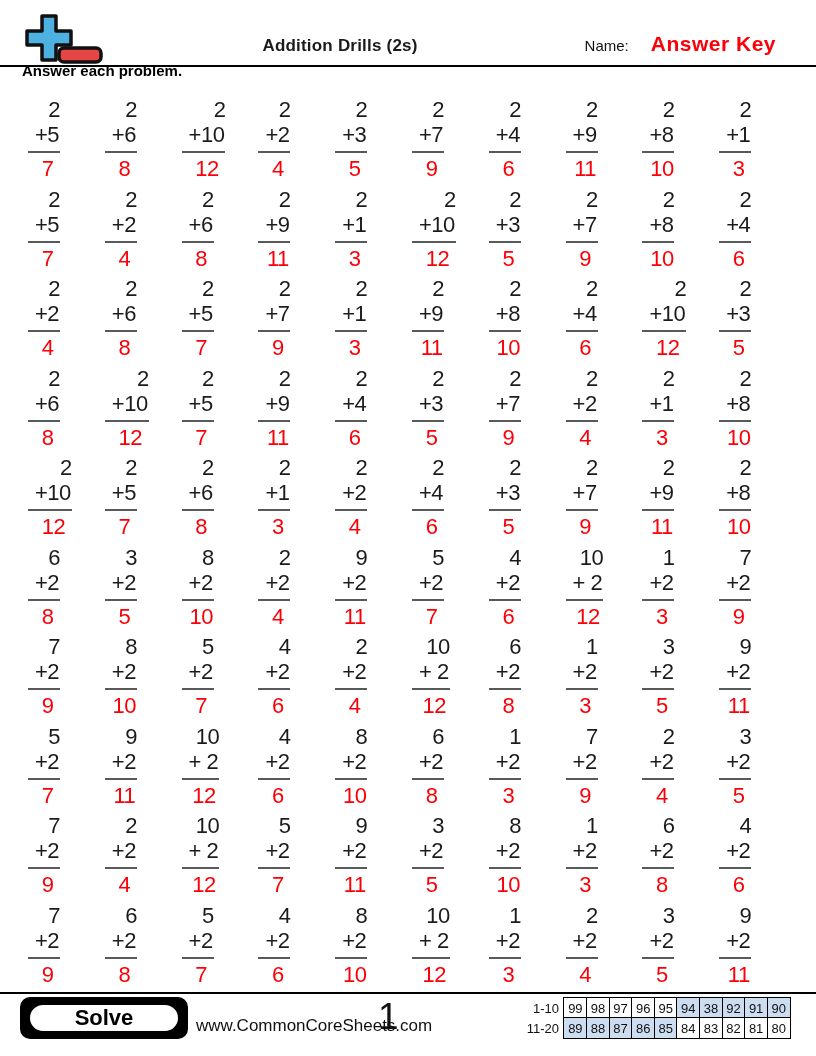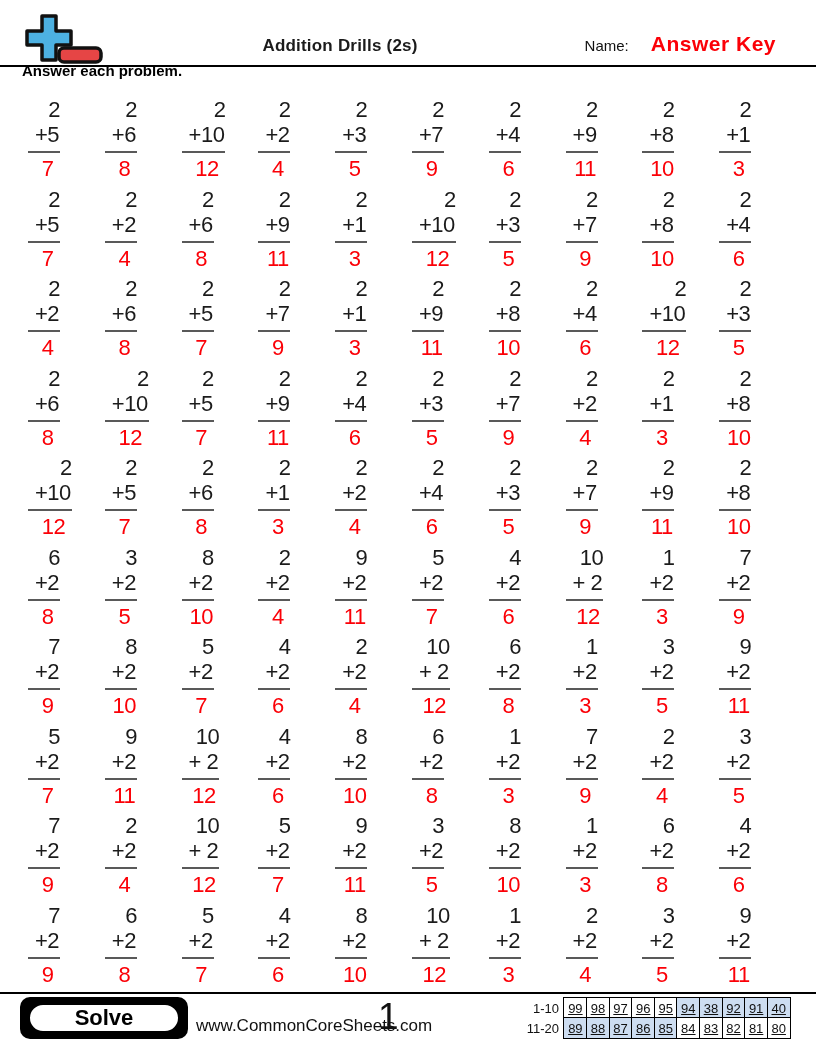--- a/index.html
+++ b/index.html
@@ -35,21 +35,21 @@
   .badge-pill { width: 152px; height: 30px; background: #fff; border: 2.5px solid #000; border-radius: 16px;
                 display: flex; align-items: center; justify-content: center;
                 font-size: 22px; font-weight: bold; color: #000; }
   .site { position: absolute; left: 196px; top: 22px; font-size: 17px; color: #111; }
   .page-number { position: absolute; left: 378px; top: 2px; font-size: 37px; font-weight: normal; color: #111; }
 
   .score-table { position: absolute; right: 26px; top: 4px; display: grid;
                  grid-template-columns: 44px repeat(10, 22.6px); grid-auto-rows: 20px; align-items: stretch; }
   .score-label { font-size: 13px; text-align: right; padding-right: 5px; align-self: center; color: #111; }
   .score-cell { border: 1.4px solid #000; margin: -0.7px; font-size: 13px; color: #111;
-                display: flex; align-items: center; justify-content: center; background: #fff; text-decoration: underline; }
+                display: flex; align-items: center; justify-content: center; background: #fff; }
   .score-cell.shaded { background: #cdddf1; }
 </style>
 </head>
 <body>
 
 <div class="header">
   <div class="logo">
     <svg width="92" height="52" viewBox="0 0 92 52">
       <path d="M22 4 h14 v15 h15 v14 h-15 v15 h-14 v-15 h-15 v-14 h15 z" fill="#4db1e2" stroke="#111" stroke-width="3.5" stroke-linejoin="round"></path>
       <rect x="39" y="36" width="42" height="14" rx="5" fill="#e64545" stroke="#111" stroke-width="3.5"></rect>
@@ -576,21 +576,21 @@
       <div class="score-label">1-10</div>
       <div class="score-cell">99</div>
       <div class="score-cell">98</div>
       <div class="score-cell">97</div>
       <div class="score-cell">96</div>
       <div class="score-cell">95</div>
       <div class="score-cell shaded">94</div>
       <div class="score-cell shaded">38</div>
       <div class="score-cell shaded">92</div>
       <div class="score-cell shaded">91</div>
-      <div class="score-cell shaded">40</div>
+      <div class="score-cell shaded">90</div>
       <div class="score-label">11-20</div>
       <div class="score-cell shaded">89</div>
       <div class="score-cell shaded">88</div>
       <div class="score-cell shaded">87</div>
       <div class="score-cell shaded">86</div>
       <div class="score-cell shaded">85</div>
       <div class="score-cell">84</div>
       <div class="score-cell">83</div>
       <div class="score-cell">82</div>
       <div class="score-cell">81</div>

